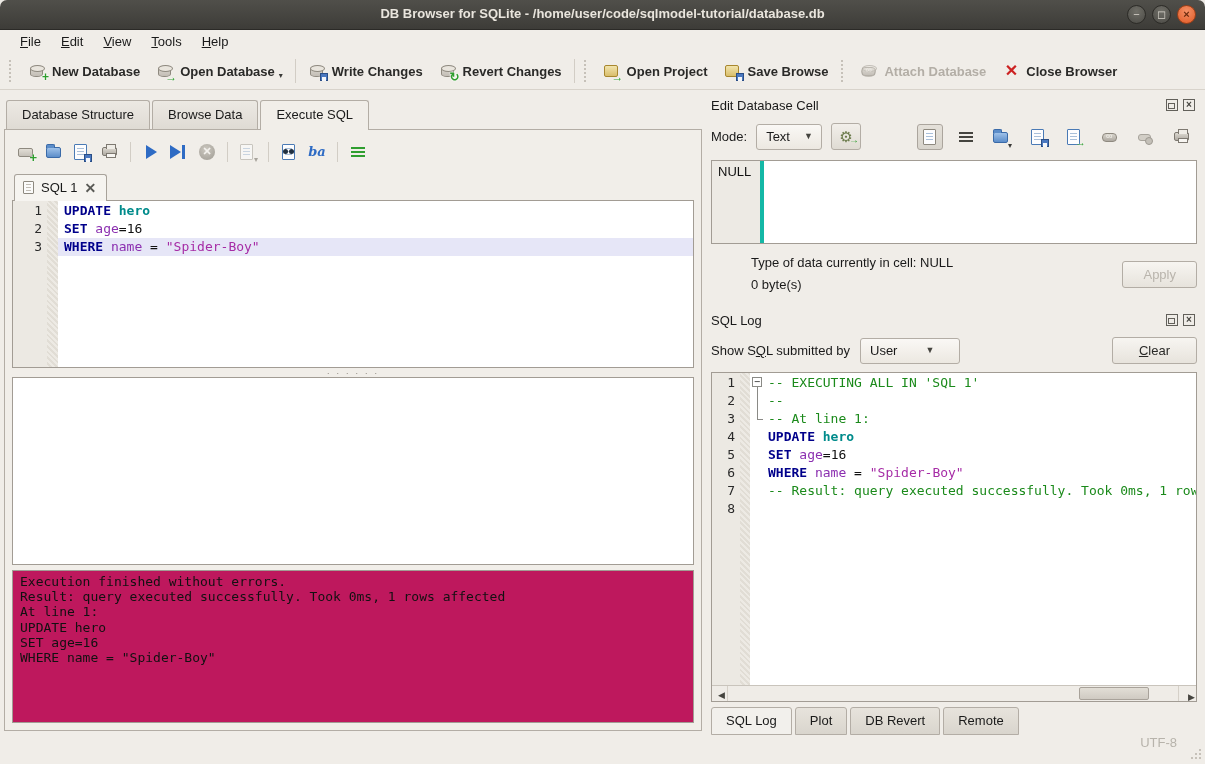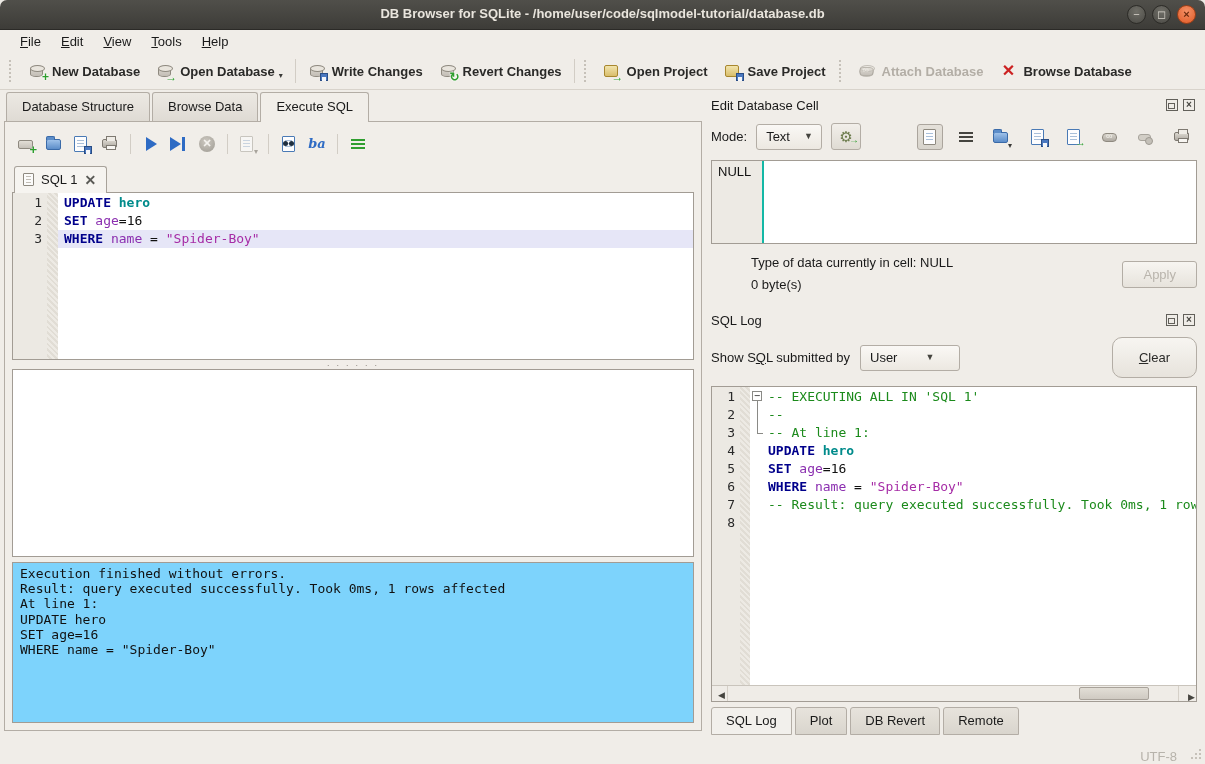--- a/index.html
+++ b/index.html
@@ -92,21 +92,21 @@
   .i-export::after { content:"→"; position:absolute; right:-3px; bottom:-2px; color:#2E9E2E; font-weight:bold; font-size:11px; text-shadow:0 0 2px #fff; }
   .i-newtabplus::after { content:"+"; position:absolute; right:-2px; bottom:-4px; color:#2E9E2E; font-weight:bold; font-size:13px; text-shadow:0 0 2px #fff; }
   .i-tabframe { position:absolute; left:1px; top:5px; width:15px; height:9px;
     background:linear-gradient(#E2DED6,#C6C1B9); border:1px solid #8E897F; border-radius:2px; }
 
   
   .content { flex:1; display:flex; min-height:0; }
 
   
   .left { width:702px; flex:none; display:flex; flex-direction:column; padding:2px 0 4px 4px; }
-  .main-tabs { display:flex; flex:none; padding-left:2px; position:relative; z-index:2; }
+  .main-tabs { display:flex; flex:none; padding-left:2px; position:relative; z-index:2;margin-top:8px; }
   .main-tab { padding:6px 15px 6px 15px; margin-right:2px; border:1px solid #B3ADA5; border-bottom:none;
     border-radius:3px 3px 0 0; background:linear-gradient(#ECE9E3,#DFDBD4); }
   .main-tab.active { background:#F1EEE9; margin-bottom:-1px; padding-bottom:8px; }
   .left-frame { flex:1; min-height:0; border:1px solid #B3ADA5; background:#F1EEE9;
     padding:6px 7px 7px 7px; display:flex; flex-direction:column; margin-right:0; }
 
   .editor-toolbar { height:32px; flex:none; display:flex; align-items:center; gap:4px; padding-left:2px; }
   .etb { width:24px; height:24px; position:relative; display:flex; align-items:center; justify-content:center; border-radius:3px; }
   .etb .ic { margin:0; }
   .etb-sep { width:1px; height:20px; background:#D2CDC5; margin:0 4px; }
@@ -133,21 +133,21 @@
   .t-kw { color:#00008B; font-weight:bold; }
   .t-id { color:#008B8B; font-weight:bold; }
   .t-fld { color:#8B2FB0; }
   .t-str { color:#A62CA6; }
   .t-cm { color:#1B8A1B; }
   .t-pl { color:#111; }
 
   .hsplit { height:9px; flex:none; display:flex; align-items:center; justify-content:center;
     color:#8F8A82; font-size:9px; letter-spacing:2px; line-height:6px; }
   .middle-pane { height:188px; flex:none; border:1px solid #A29C94; background:#fff; }
-  .results-pane { flex:1; min-height:0; margin-top:5px; border:1px solid #A29C94; background:#7dd3fc;
+  .results-pane { flex:1; min-height:0; margin-top:5px; border:1px solid #A29C94; background:#be185d;
     padding:3px 7px; font-family:"DejaVu Sans Mono", monospace; font-size:13px; line-height:15.2px;
     white-space:pre; color:#111; overflow:hidden; }
 
   
   .right { flex:1; min-width:0; display:flex; flex-direction:column; padding:4px 8px 0 9px; }
   .dock-header { height:22px; flex:none; display:flex; align-items:center; }
   .dock-title { flex:1; }
   .dock-icons { display:flex; gap:5px; padding-right:2px; }
   .mini-ic { width:12px; height:12px; border:1px solid #62605A; background:#EFECE7; position:relative;
     font-size:10px; line-height:10px; text-align:center; color:#45443F; font-weight:bold; }
@@ -158,31 +158,31 @@
   .sel { display:flex; align-items:center; background:linear-gradient(#FAF8F5,#ECE8E1);
     border:1px solid #B3ADA5; border-radius:3px; padding:4px 8px 5px 9px; }
   .sel .caret { font-size:9px; color:#45443F; margin-left:14px; }
   .sq-btn { width:30px; height:27px; border:1px solid #B3ADA5; border-radius:3px;
     background:linear-gradient(#F2EFEA,#DFDBD3); display:flex; align-items:center; justify-content:center; position:relative; }
   .cell-icons { display:flex; align-items:center; gap:10px; margin-left:auto; padding-right:2px; }
   .cicon { width:26px; height:26px; position:relative; display:flex; align-items:center; justify-content:center; }
   .cicon.pressed { border:1px solid #ABA59D; border-radius:3px; background:linear-gradient(#E4E0D9,#D8D4CC); }
 
   .cell-box { flex:none; height:84px; margin-top:10px; border:1px solid #A29C94; background:#fff; display:flex; }
-  .cell-gutter { width:52px; flex:none; background:#EDEAE4; border-right:2px solid #14b8a6; padding:3px 0 0 6px; color:#111; }
+  .cell-gutter { width:52px; flex:none; background:#EDEAE4; border-right:4px solid #14b8a6; padding:3px 0 0 6px; color:#111; }
 
   .type-row { flex:none; display:flex; align-items:center; margin-top:8px; }
   .type-texts { flex:1; line-height:22px;margin-left:40px; }
   .btn { background:linear-gradient(#F7F5F1,#E7E3DC); border:1px solid #B3ADA5; border-radius:3px;
     padding:5px 20px; color:#2A2A28; }
   .btn.disabled { color:#B9B4AC; }
 
   .log-header { margin-top:13px; }
   .filter-row { flex:none; display:flex; align-items:center; gap:10px; margin-top:6px; }
-  .filter-row .btn { margin-left:auto; padding:12px 26px;border-radius:10px; }
+  .filter-row .btn { margin-left:auto; padding:5px 26px; }
 
   .log-box { flex:1; min-height:0; margin-top:8px; border:1px solid #A29C94; background:#fff;
     display:flex; flex-direction:column; overflow:hidden; }
   .log-body { flex:1; min-height:0; display:flex; overflow:hidden; }
   .log-gutter { width:28px; flex:none; background:#ECE9E3; text-align:right; padding:1px 5px 0 0;
     font-family:"DejaVu Sans Mono", monospace; font-size:13px; color:#2A2A2A; }
   .log-gutter .ln { height:18px; line-height:18px; }
   .log-hatch { width:10px; flex:none; background:repeating-linear-gradient(45deg,#EDEAE4 0 2px,#E1DDD5 2px 4px); }
   .log-code { flex:1; min-width:0; padding-top:1px; font-family:"DejaVu Sans Mono", monospace; font-size:13px; overflow:hidden; }
   .fold { position:relative; width:15px; flex:none; }
@@ -200,21 +200,21 @@
   .hs-arrow.right { margin-left:auto; border-left:1px solid #D5D0C8; }
   .hs-thumb { position:absolute; right:47px; top:1px; bottom:1px; width:70px;
     background:linear-gradient(#E2DED6,#CFCAC2); border:1px solid #A8A29A; border-radius:2px; }
 
   .bottom-tabs { flex:none; display:flex; padding-top:5px; }
   .btab { padding:5px 14px 6px 14px; margin-right:3px; border:1px solid #B3ADA5;
     border-radius:3px 3px 0 0; background:linear-gradient(#E7E3DC,#D9D5CD); }
   .btab.active { background:#F2F0EC; }
 
   
-  .statusbar { height:29px; flex:none; display:flex; align-items:flex-end; justify-content:flex-end;
+  .statusbar { height:29px; flex:none; display:flex; align-items:flex-start; justify-content:flex-end;
     padding-right:28px; color:#B7B3AB; position:relative; }
   .grip { position:absolute; right:3px; bottom:4px; width:12px; height:12px;
     background:
       radial-gradient(circle at 10px 2px, #C6C1B9 1.2px, transparent 1.4px),
       radial-gradient(circle at 10px 6px, #C6C1B9 1.2px, transparent 1.4px),
       radial-gradient(circle at 6px 6px, #C6C1B9 1.2px, transparent 1.4px),
       radial-gradient(circle at 10px 10px, #C6C1B9 1.2px, transparent 1.4px),
       radial-gradient(circle at 6px 10px, #C6C1B9 1.2px, transparent 1.4px),
       radial-gradient(circle at 2px 10px, #C6C1B9 1.2px, transparent 1.4px); }
   u { text-decoration:underline; }
@@ -280,35 +280,35 @@
           <span class="i-proj"></span>
           <span class="badge b-green">→</span>
         </span>
       <span class="lbl">Open Project</span>
     </div>
     <div class="tb-btn">
       <span class="ic">
           <span class="i-proj"></span>
           <span class="b-floppy"></span>
         </span>
-      <span class="lbl">Save Project</span>
+      <span class="lbl">Save Browse</span>
     </div>
     <div class="tb-handle"></div>
     <div class="tb-btn disabled">
       <span class="ic">
           <span class="i-db dim"></span>
           <span class="i-link" style="opacity:.5"></span>
         </span>
       <span class="lbl">Attach Database</span>
     </div>
     <div class="tb-btn">
       <span class="ic">
           <span class="i-bigx">✕</span>
         </span>
-      <span class="lbl">Browse Database</span>
+      <span class="lbl">Close Browser</span>
     </div>
   </div>
 
   <div class="content">
 
     <div class="left">
       <div class="main-tabs">
         <div class="main-tab">Database Structure</div>
         <div class="main-tab">Browse Data</div>
         <div class="main-tab active">Execute SQL</div>

